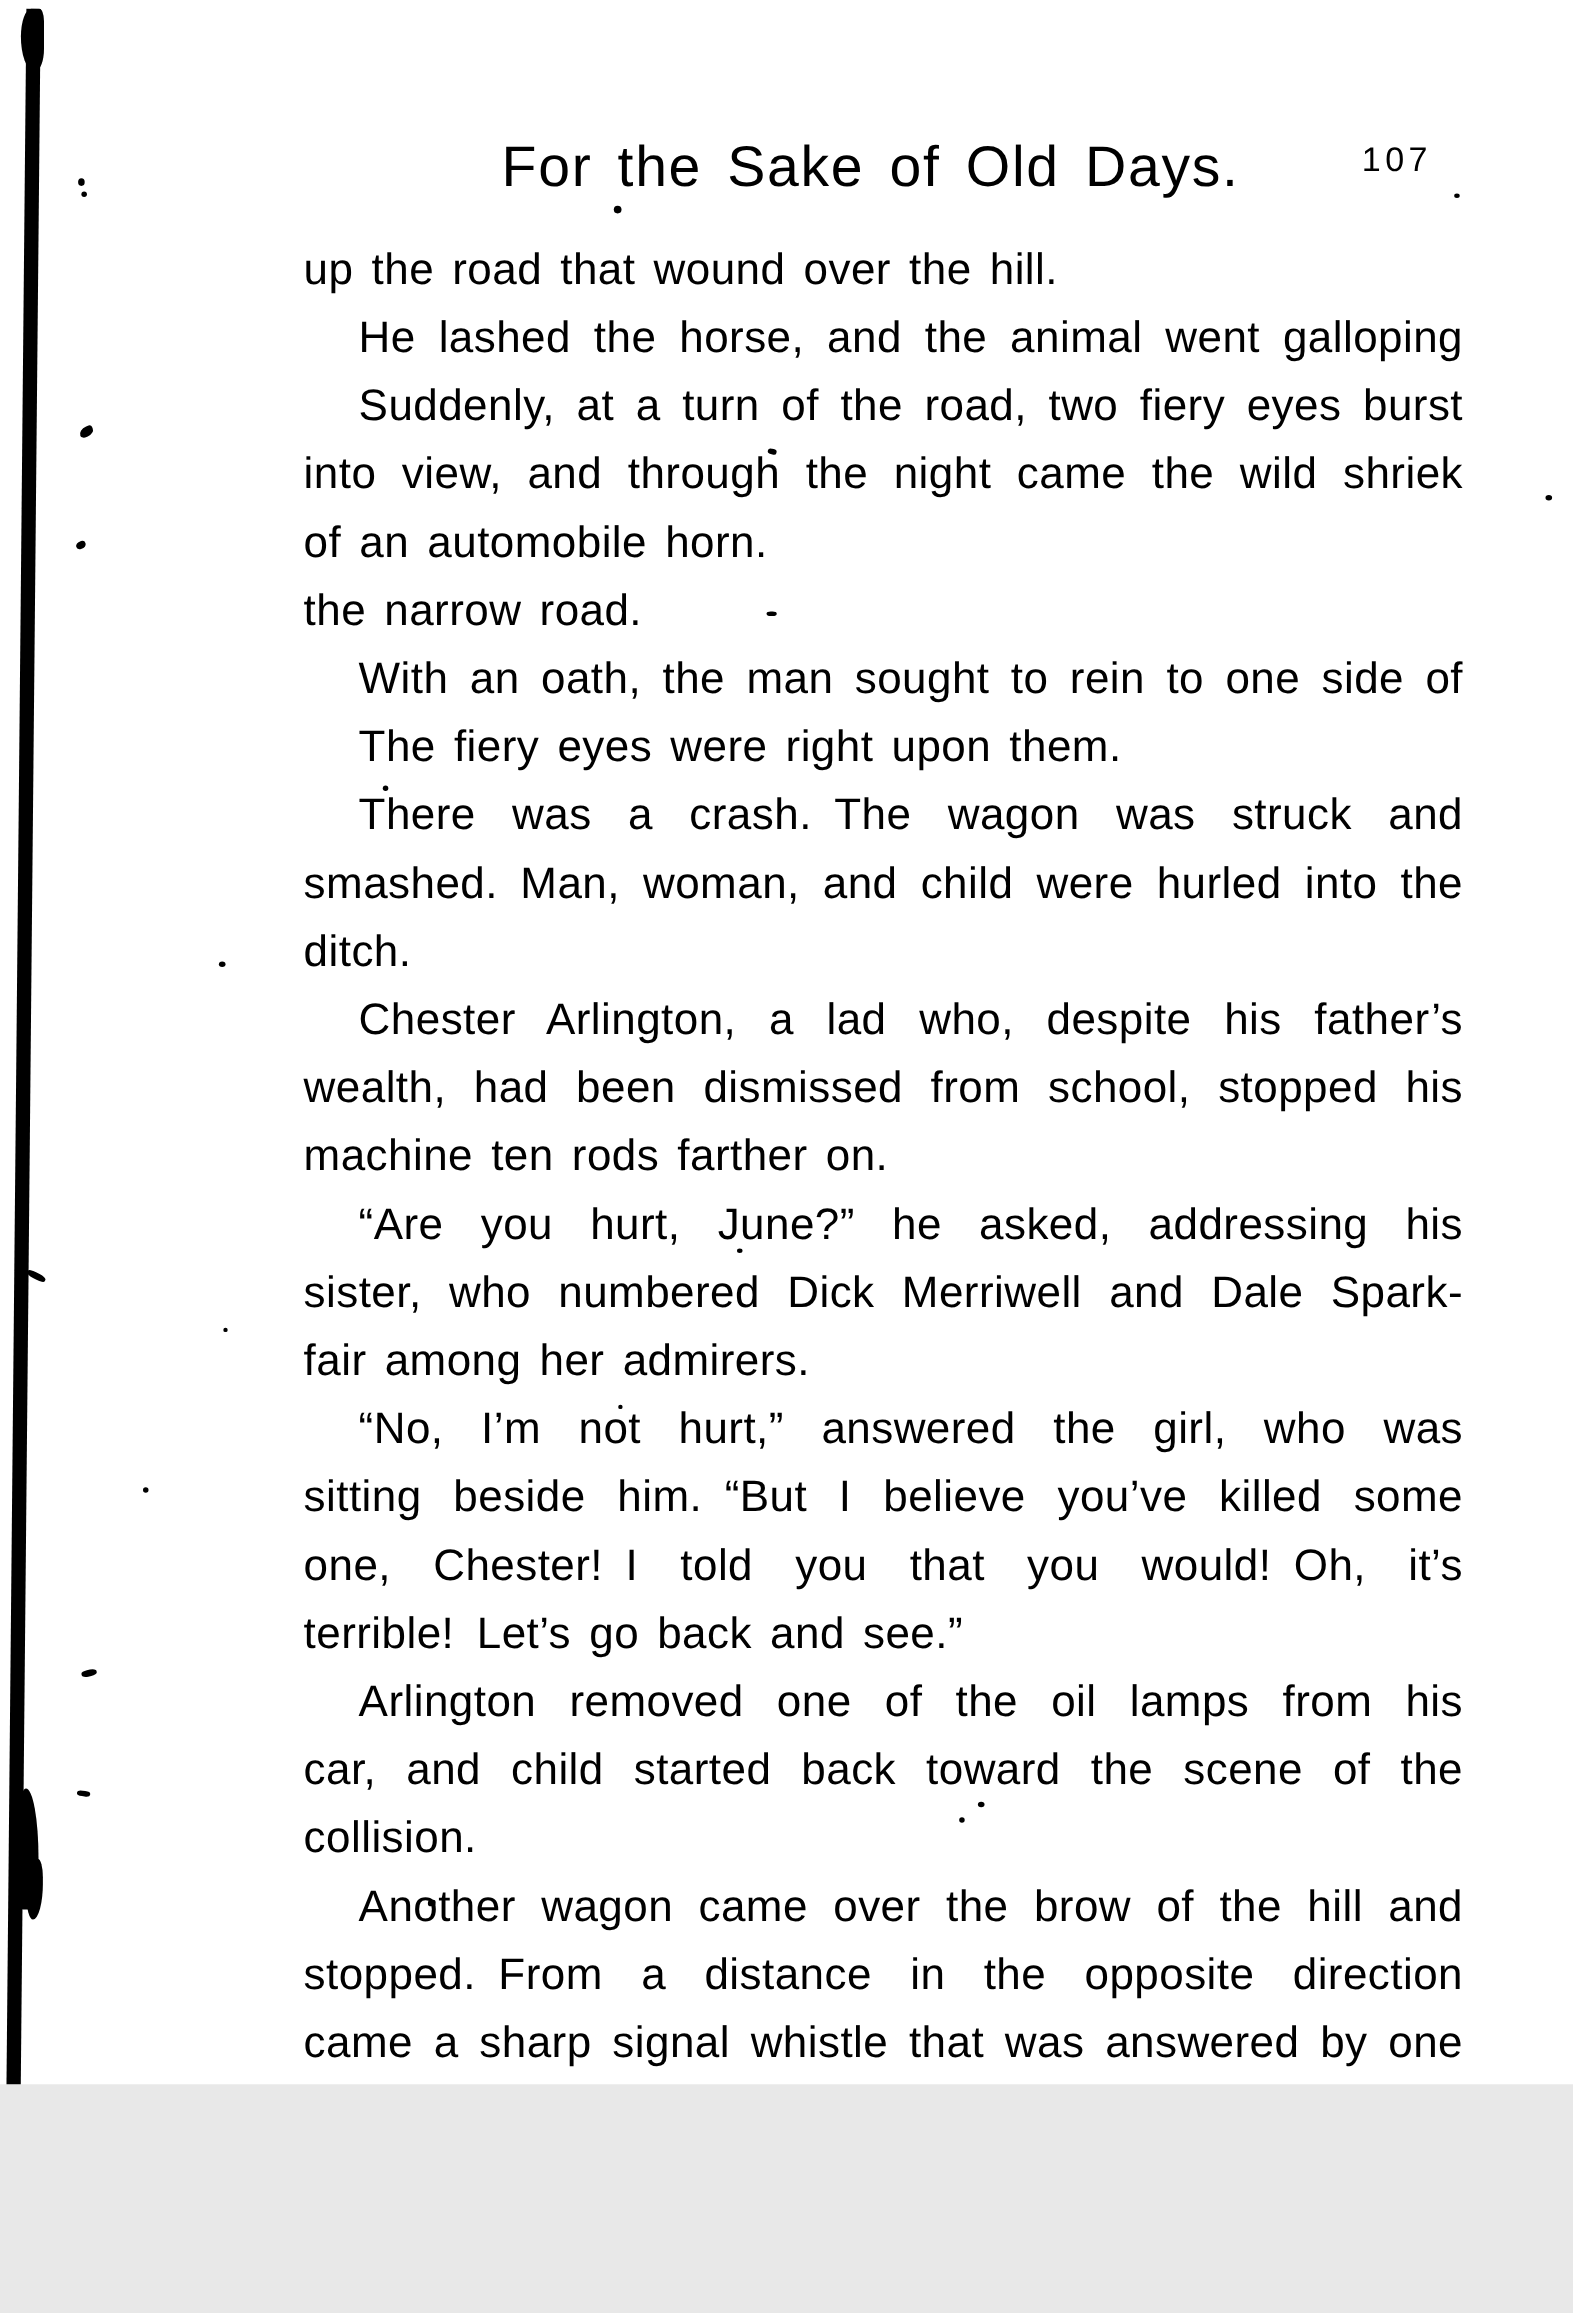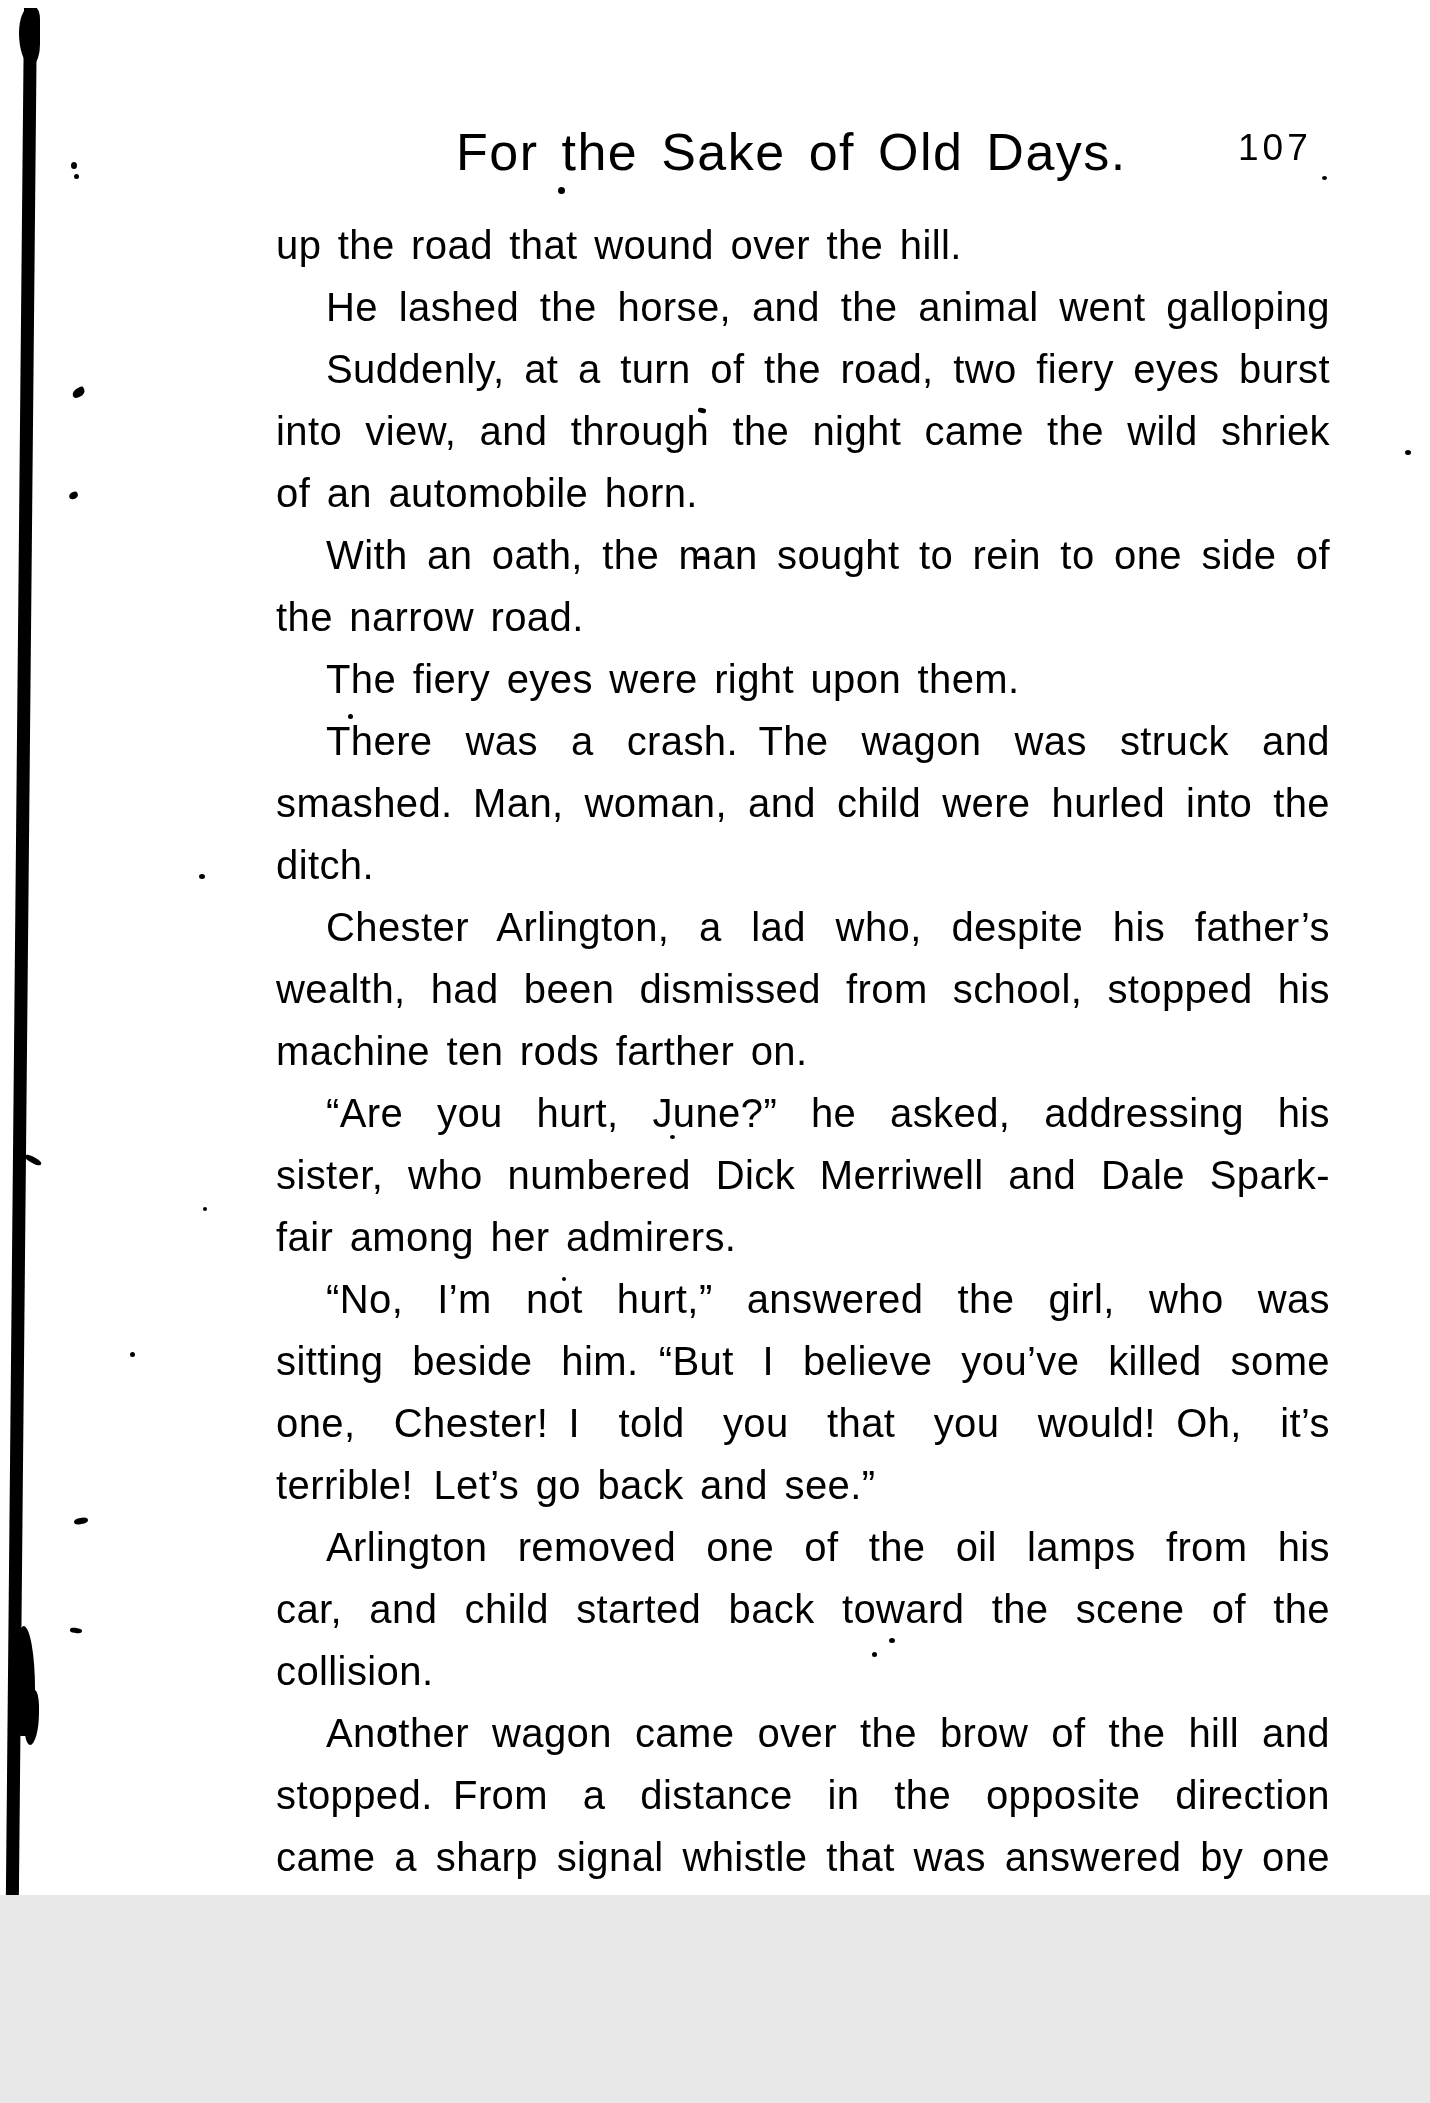--- a/index.html
+++ b/index.html
@@ -12,21 +12,21 @@
     color:#000;
   }
   
   .running-title{
     position:absolute;left:456px;top:122px;
     font-size:52px;letter-spacing:1.5px;word-spacing:7px;
     white-space:nowrap;
   }
   .page-number{
     position:absolute;left:1238px;top:127px;
-    font-size:37px;letter-spacing:4px;
+    font-size:31px;letter-spacing:4px;
   }
   
   .text-body{
     position:absolute;left:276px;top:214px;width:1054px;
     font-size:40px;line-height:62px;
     letter-spacing:0.4px;word-spacing:5px;
   }
   .line{height:62px;white-space:nowrap;text-align:left;}
   .line.just{white-space:normal;text-align:justify;text-align-last:justify;}
   .line.indent{text-indent:50px;}
@@ -73,22 +73,22 @@
 
   <div class="running-title">For the Sake of Old Days.</div>
   <div class="page-number">107</div>
 
   <div class="text-body" id="text-body">
       <div class="line">up the road that wound over the hill.</div>
       <div class="line indent just">He lashed the horse, and the animal went galloping</div>
       <div class="line indent just">Suddenly, at a turn of the road, two fiery eyes burst</div>
       <div class="line just">into view, and through the night came the wild shriek</div>
       <div class="line">of an automobile horn.</div>
+      <div class="line">the narrow road.</div>
       <div class="line indent just">With an oath, the man sought to rein to one side of</div>
-      <div class="line">the narrow road.</div>
       <div class="line indent">The fiery eyes were right upon them.</div>
       <div class="line indent just">There was a crash. The wagon was struck and</div>
       <div class="line just">smashed. Man, woman, and child were hurled into the</div>
       <div class="line">ditch.</div>
       <div class="line indent just">Chester Arlington, a lad who, despite his father’s</div>
       <div class="line just">wealth, had been dismissed from school, stopped his</div>
       <div class="line">machine ten rods farther on.</div>
       <div class="line indent just">“Are you hurt, June?” he asked, addressing his</div>
       <div class="line just">sister, who numbered Dick Merriwell and Dale Spark-</div>
       <div class="line">fair among her admirers.</div>

